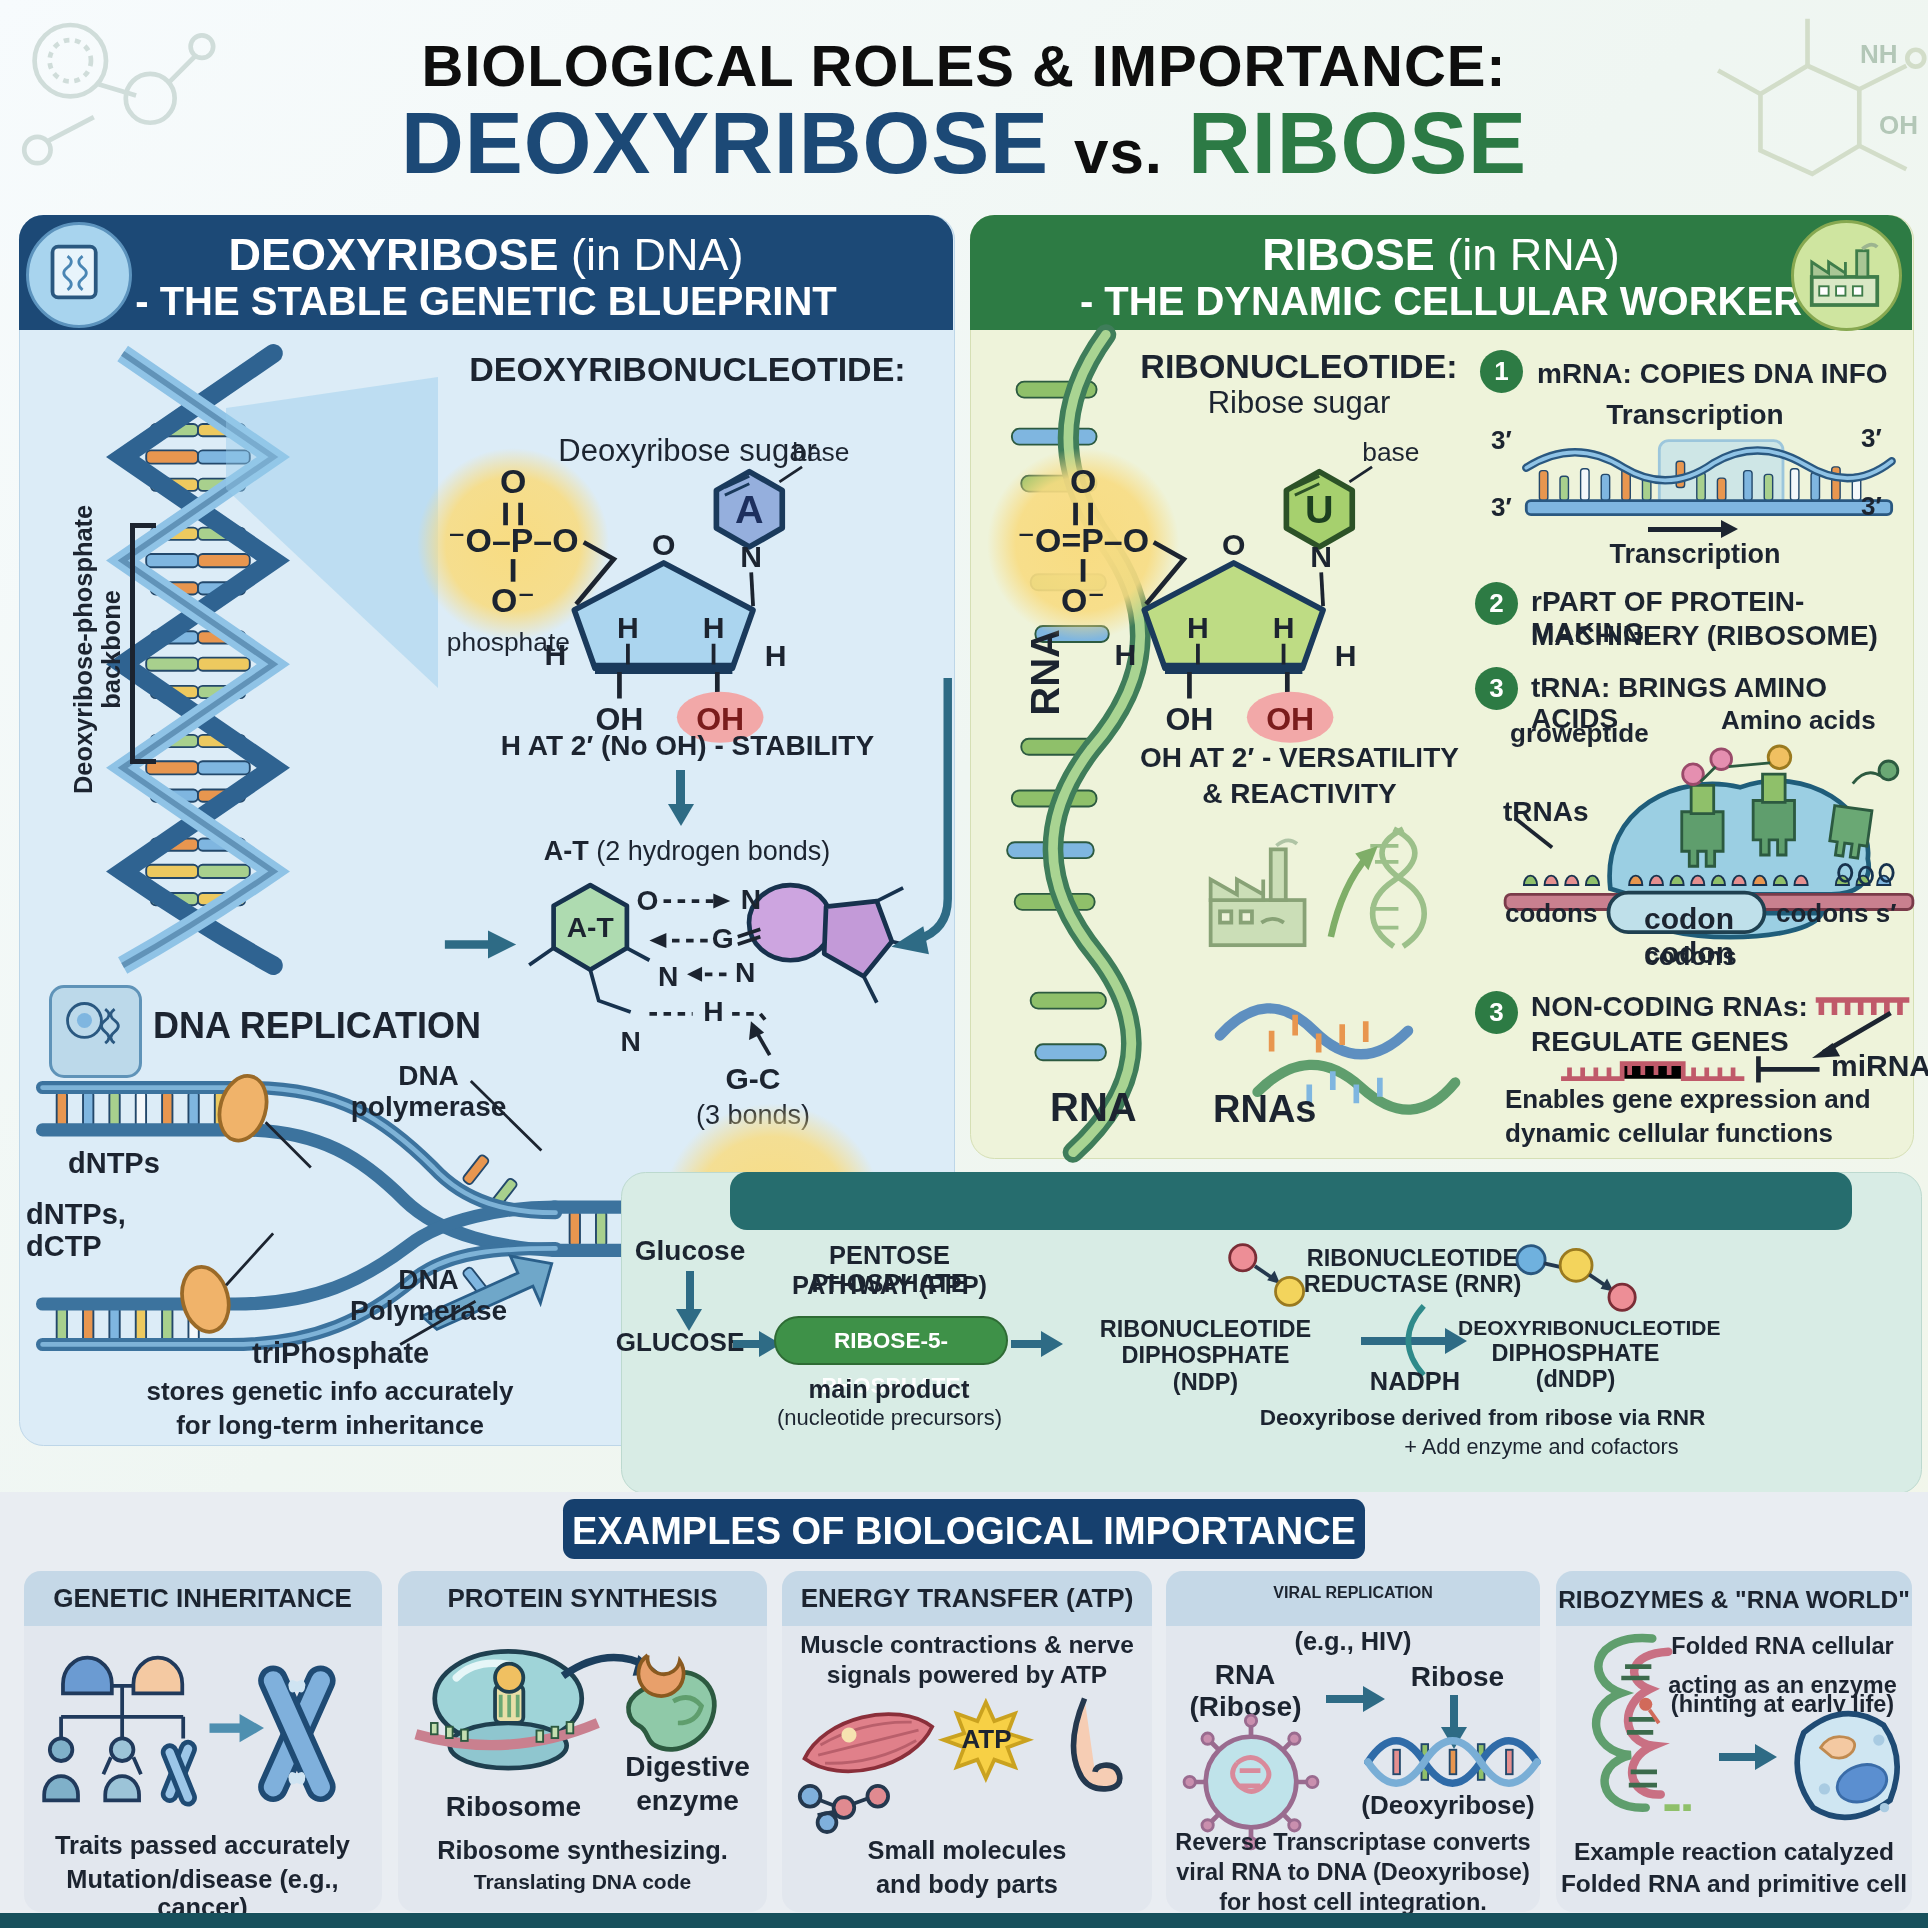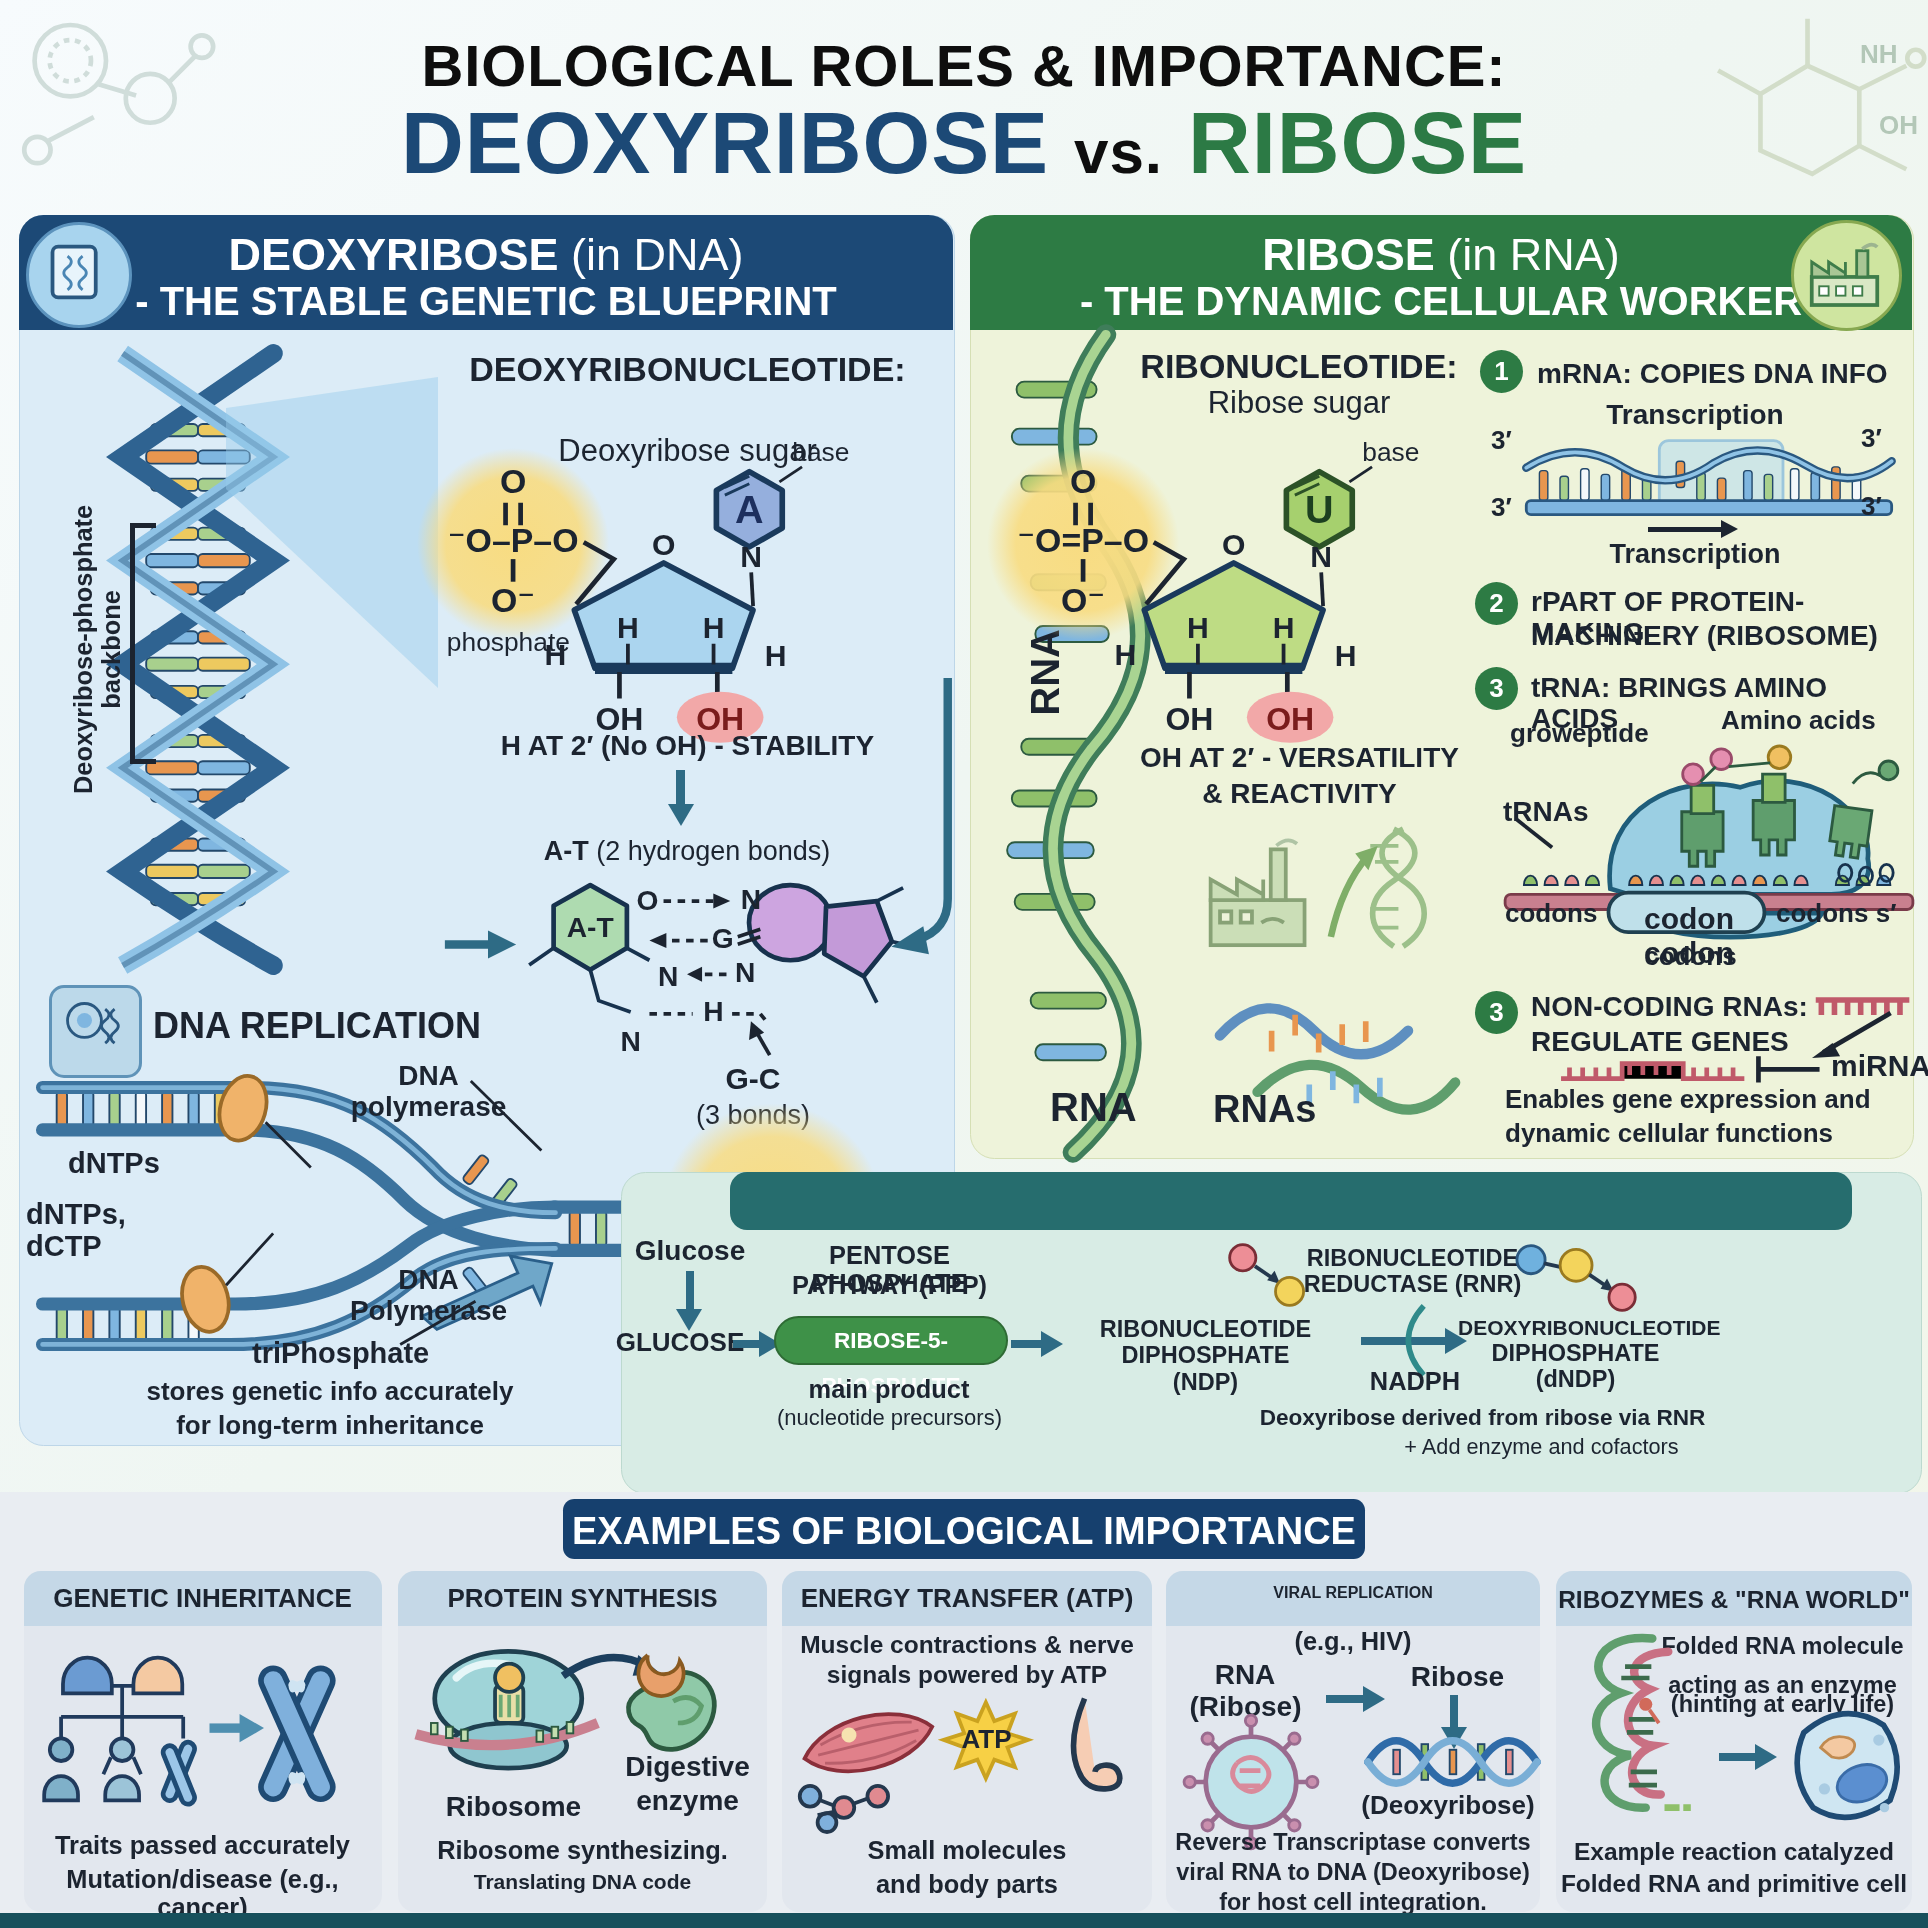--- a/index.html
+++ b/index.html
@@ -697,21 +697,21 @@
     <path d="M5,33 C25,63 45,63 65,33 C85,3 105,3 125,33 C145,63 165,63 185,33" stroke="#79aed6" stroke-width="8" fill="none" stroke-linecap="round"></path>
   </svg>
   <div class="t c" style="left:1347px;top:1791px;width:202px;font-size:26px;font-weight:900;">(Deoxyribose)</div>
   <div class="t c" style="left:1168px;top:1829px;width:370px;font-size:23.5px;font-weight:800;">Reverse Transcriptase converts</div>
   <div class="t c" style="left:1168px;top:1859px;width:370px;font-size:23.5px;font-weight:800;">viral RNA to DNA (Deoxyribose)</div>
   <div class="t c" style="left:1168px;top:1889px;width:370px;font-size:23.5px;font-weight:800;">for host cell integration.</div>
 
   <div class="abs" style="left:1556px;top:1571px;width:356px;height:341px;background:#e2e7ee;border-radius:17px;"></div>
   <div class="abs" style="left:1556px;top:1571px;width:356px;height:55px;background:#c5d8e7;border-radius:17px 17px 0 0;"></div>
   <div class="t c" style="left:1556px;top:1586px;width:356px;font-size:24.5px;font-weight:900;">RIBOZYMES &amp; "RNA WORLD"</div>
-  <div class="t c" style="left:1659px;top:1633px;width:247px;font-size:23.5px;font-weight:900;">Folded RNA molecule</div>
+  <div class="t c" style="left:1659px;top:1633px;width:247px;font-size:23.5px;font-weight:900;">Folded RNA cellular</div>
   <div class="t c" style="left:1659px;top:1662px;width:247px;font-size:23.5px;font-weight:900;margin-top:10px;">acting as an enzyme</div>
   <div class="t c" style="left:1659px;top:1691px;width:247px;font-size:23.5px;font-weight:600;">(hinting at early life)</div>
   <svg style="left:1563px;top:1631px" width="141" height="202" viewBox="0 0 150 215">
     <path d="M95,8 C30,2 22,52 62,66 C22,80 28,128 72,132 C30,142 36,190 88,188" stroke="#5f9e6d" stroke-width="9" fill="none" stroke-linecap="round"></path>
     <path d="M112,22 C70,24 66,52 92,62 C60,78 62,118 96,122 C62,136 68,176 104,174" stroke="#c97083" stroke-width="9" fill="none" stroke-linecap="round"></path>
     <path d="M66,38 h28 M62,50 h30 M70,94 h28 M68,108 h28 M72,150 h28 M70,164 h30" stroke="#3c6b4c" stroke-width="5"></path>
     <circle cx="88" cy="78" r="7" fill="#d16a5a"></circle>
       <path d="M92,84 l10,14" stroke="#d16a5a" stroke-width="4"></path>
     <path d="M108,188 h16 M128,188 h8" stroke="#8fc06a" stroke-width="7"></path>
   </svg>

